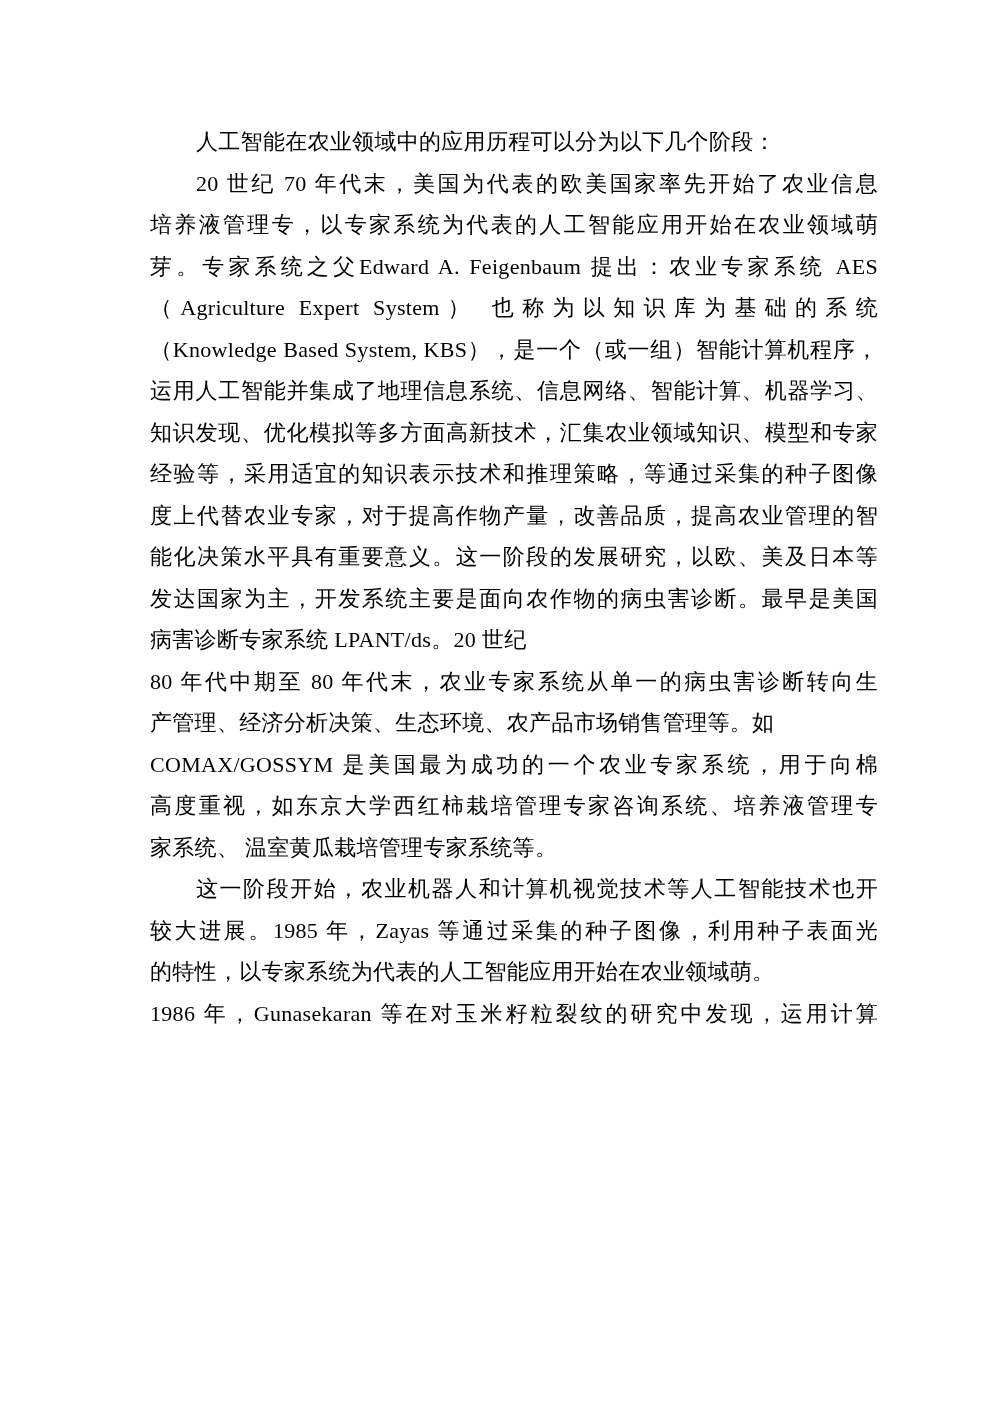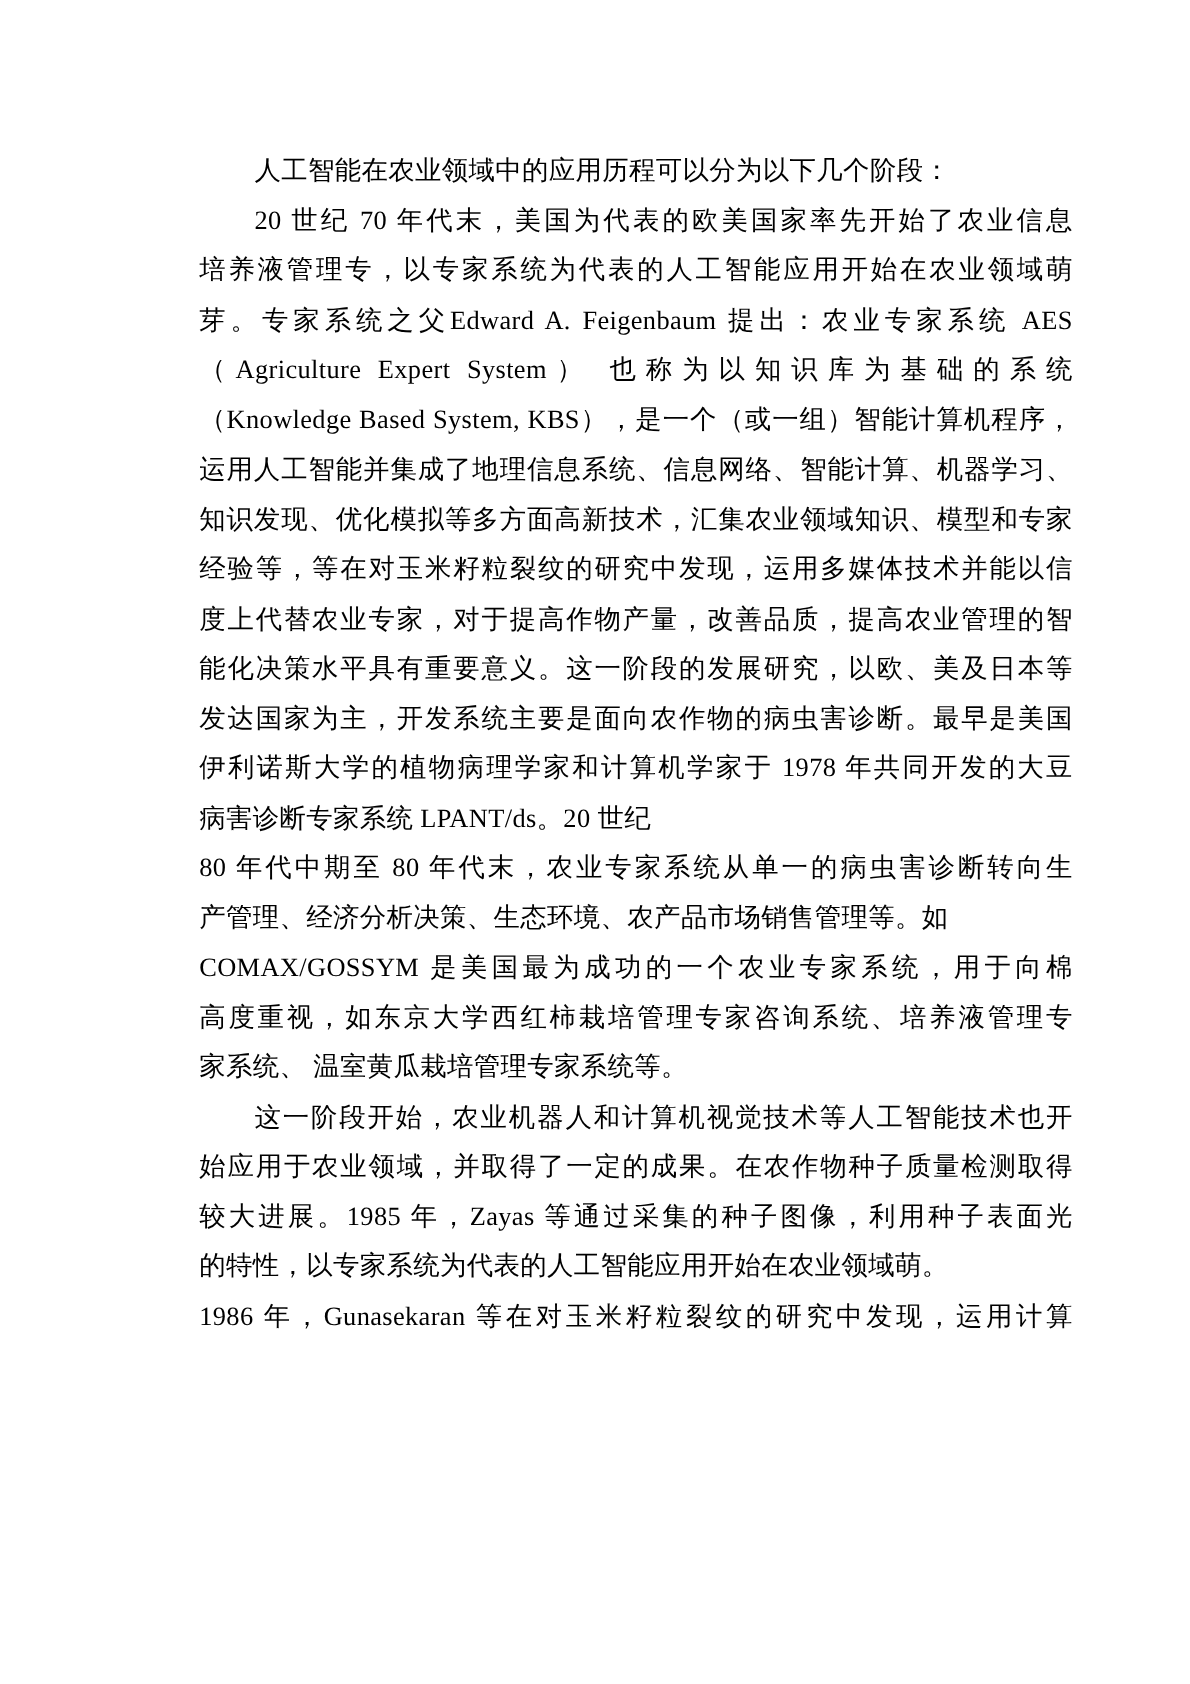--- a/index.html
+++ b/index.html
@@ -15,21 +15,20 @@
     overflow: hidden;
   }
   .doc-body {
     position: absolute;
     left: 150px;
     top: 121px;
     width: 728px;
     color: #000000;
     font-family: "Liberation Serif", "DejaVu Serif", serif;
     font-size: 22px;
-    margin-left: 16px;
   }
   .line {
     line-height: 41.5px;
     white-space: nowrap;
     letter-spacing: 0.3px;
   }
   .line.indent {
     text-indent: 46px;
   }
   .line.fill {
@@ -49,30 +48,28 @@
 <div class="page">
   <div class="doc-body">
       <div class="line indent">人工智能在农业领域中的应用历程可以分为以下几个阶段：</div>
       <div class="line indent fill">20 世纪 70 年代末，美国为代表的欧美国家率先开始了农业信息</div>
       <div class="line fill">培养液管理专，以专家系统为代表的人工智能应用开始在农业领域萌</div>
       <div class="line fill">芽。专家系统之父Edward A. Feigenbaum 提出：农业专家系统 AES</div>
       <div class="line fill">（Agriculture Expert System） 也称为以知识库为基础的系统</div>
       <div class="line fill">（Knowledge Based System, KBS），是一个（或一组）智能计算机程序，</div>
       <div class="line fill">运用人工智能并集成了地理信息系统、信息网络、智能计算、机器学习、</div>
       <div class="line fill">知识发现、优化模拟等多方面高新技术，汇集农业领域知识、模型和专家</div>
-      <div class="line fill">经验等，等在对玉米籽粒裂纹的研究中发现，运用多媒体技术并能以信</div>
+      <div class="line fill">经验等，采用适宜的知识表示技术和推理策略，等通过采集的种子图像</div>
       <div class="line fill">度上代替农业专家，对于提高作物产量，改善品质，提高农业管理的智</div>
       <div class="line fill">能化决策水平具有重要意义。这一阶段的发展研究，以欧、美及日本等</div>
       <div class="line fill">发达国家为主，开发系统主要是面向农作物的病虫害诊断。最早是美国</div>
-      <div class="line fill">伊利诺斯大学的植物病理学家和计算机学家于 1978 年共同开发的大豆</div>
       <div class="line">病害诊断专家系统 LPANT/ds。20 世纪</div>
       <div class="line fill">80 年代中期至 80 年代末，农业专家系统从单一的病虫害诊断转向生</div>
       <div class="line">产管理、经济分析决策、生态环境、农产品市场销售管理等。如</div>
       <div class="line fill">COMAX/GOSSYM 是美国最为成功的一个农业专家系统，用于向棉</div>
       <div class="line fill">高度重视，如东京大学西红柿栽培管理专家咨询系统、培养液管理专</div>
       <div class="line">家系统、 温室黄瓜栽培管理专家系统等。</div>
       <div class="line indent fill">这一阶段开始，农业机器人和计算机视觉技术等人工智能技术也开</div>
-      <div class="line fill">始应用于农业领域，并取得了一定的成果。在农作物种子质量检测取得</div>
       <div class="line fill">较大进展。1985 年，Zayas 等通过采集的种子图像，利用种子表面光</div>
       <div class="line">的特性，以专家系统为代表的人工智能应用开始在农业领域萌。</div>
       <div class="line fill">1986 年，Gunasekaran 等在对玉米籽粒裂纹的研究中发现，运用计算</div>
     </div>
 </div>
 
 </body></html>

